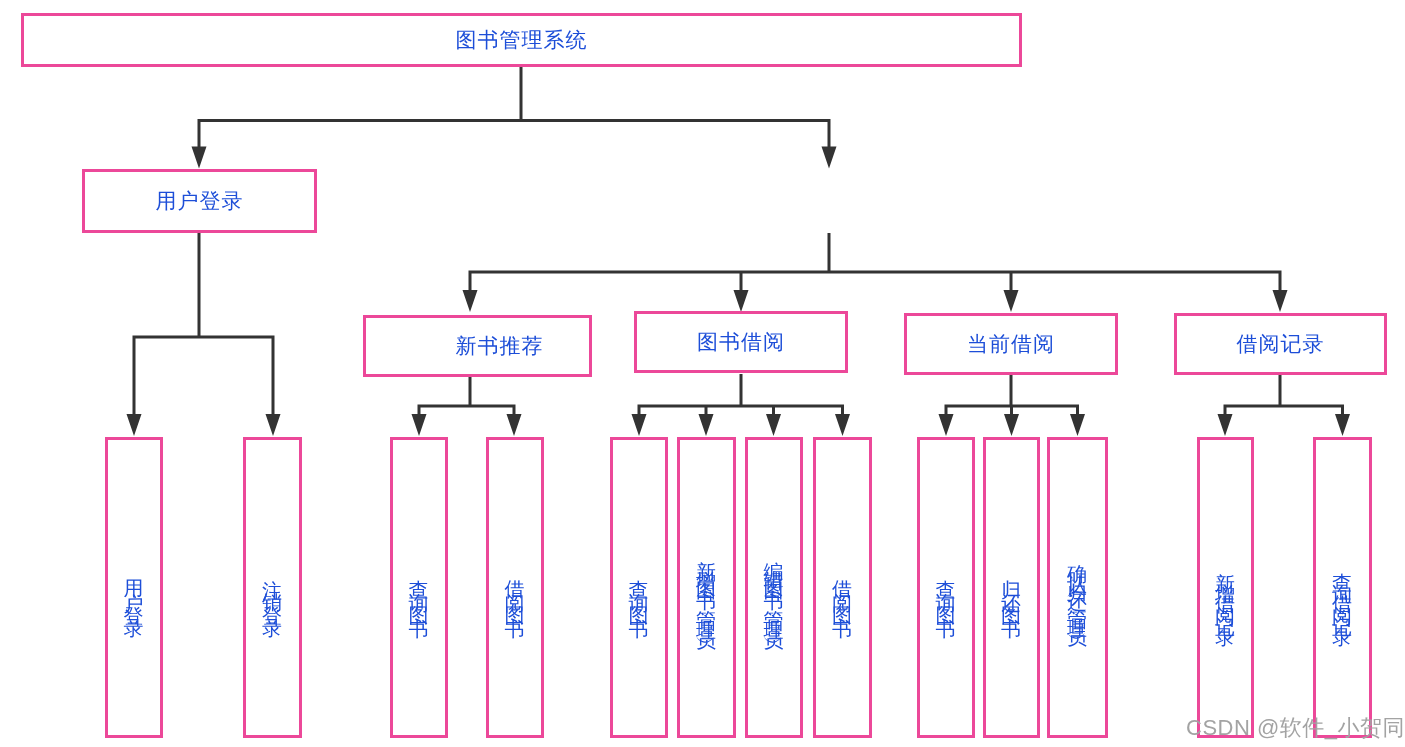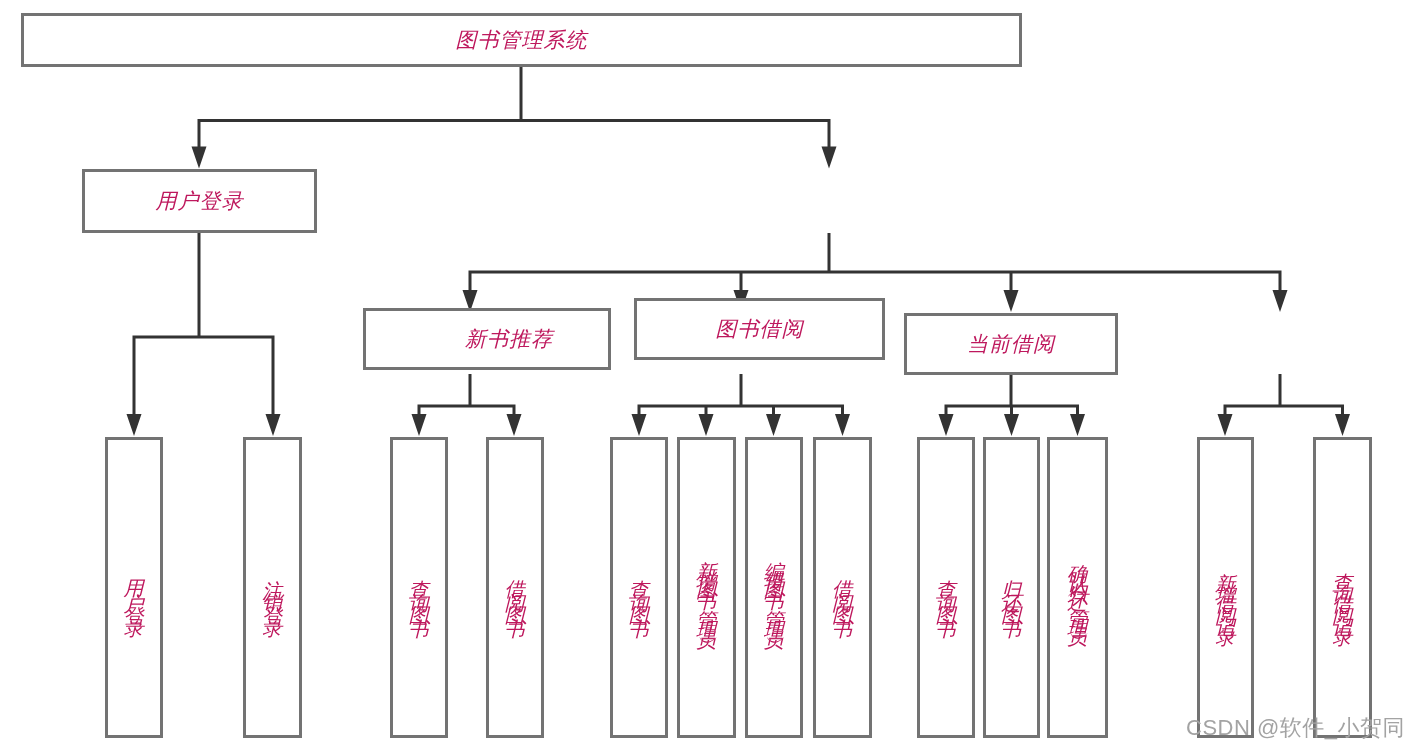--- a/index.html
+++ b/index.html
@@ -5,23 +5,23 @@
   html,body{margin:0;padding:0;}
   body{
     width:1405px;height:747px;position:relative;overflow:hidden;
     background:#ffffff;
     font-family:"Liberation Sans","DejaVu Sans",sans-serif;
   }
   #canvas{position:absolute;left:0;top:0;width:1405px;height:747px;}
   svg.connectors{position:absolute;left:0;top:0;z-index:1;}
   .box{
     position:absolute;box-sizing:border-box;z-index:2;
-    border:3px solid #737373;background:#ffffff;color:#be185d;
+    border:3px solid #ec4899;background:#ffffff;color:#1d4ed8;
     display:flex;align-items:center;justify-content:center;
-    font-size:21px;letter-spacing:1px;white-space:nowrap;font-style:italic;
+    font-size:21px;letter-spacing:1px;white-space:nowrap;
   }
   .vbox{
     writing-mode:vertical-lr;text-orientation:mixed;
     font-size:20px;letter-spacing:13px;line-height:1;
     white-space:normal;padding-top:4px;
   }
   .watermark{
     position:absolute;z-index:5;color:#a3a3a3;font-size:22px;
     letter-spacing:0.5px;white-space:nowrap;
   }
@@ -85,23 +85,24 @@
       M1011.5 436 l-7.5 -22 h15 z
       M1077.5 436 l-7.5 -22 h15 z
       M1225 436 l-7.5 -22 h15 z
       M1342.5 436 l-7.5 -22 h15 z"></path>
   </svg>
 
   <div class="box" style="left:21px;top:13px;width:1001px;height:54px;">图书管理系统</div>
 
   <div class="box" style="left:82px;top:169px;width:235px;height:64px;">用户登录</div>
 
-  <div class="box" style="left:363px;top:308px;width:248px;height:62px;padding-left:44px;">新书推荐</div>
-  <div class="box" style="left:634px;top:298px;width:251px;height:62px;">图书借阅</div>
+  <div class="box" style="left:363px;top:315px;width:229px;height:62px;padding-left:44px;">新书推荐</div>
+  <div class="box" style="left:634px;top:311px;width:214px;height:62px;">图书借阅</div>
   <div class="box" style="left:904px;top:313px;width:214px;height:62px;text-align:center;">当前借阅</div>
+  <div class="box" style="left:1174px;top:313px;width:213px;height:62px;">借阅记录</div>
 
   <div class="box vbox" style="left:105px;top:437px;width:58px;height:301px;">用户登录</div>
   <div class="box vbox" style="left:243px;top:437px;width:59px;height:301px;">注销登录</div>
 
   <div class="box vbox" style="left:390px;top:437px;width:58px;height:301px;">查询图书</div>
   <div class="box vbox" style="left:486px;top:437px;width:58px;height:301px;">借阅图书</div>
 
   <div class="box vbox" style="left:610px;top:437px;width:58px;height:301px;">查询图书</div>
   <div class="box vbox" style="left:677px;top:437px;width:59px;height:301px;letter-spacing:10px;">新增图书（管理员）</div>
   <div class="box vbox" style="left:745px;top:437px;width:58px;height:301px;letter-spacing:10px;">编辑图书（管理员）</div>

